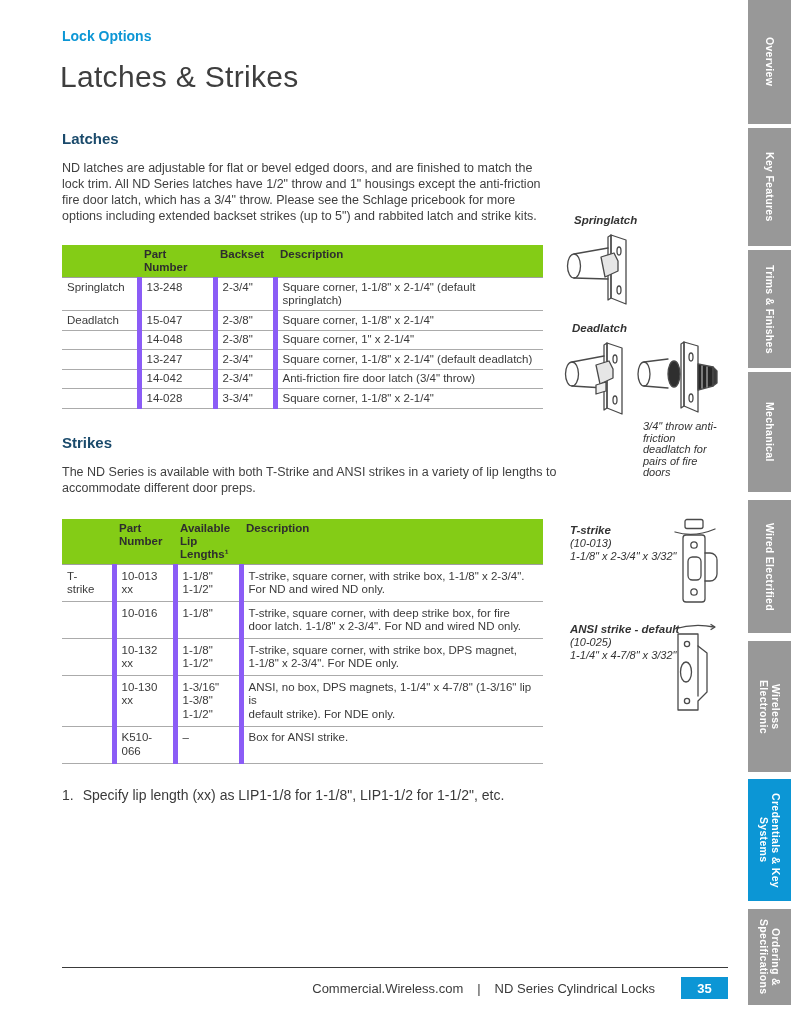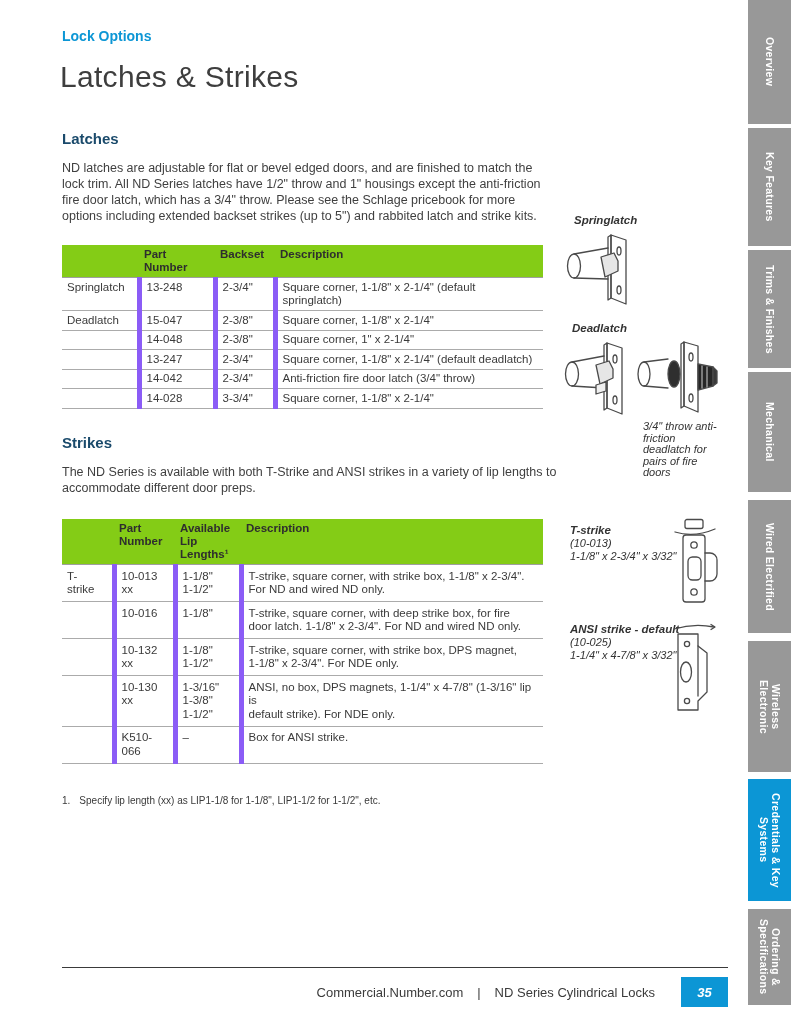--- a/index.html
+++ b/index.html
@@ -25,41 +25,41 @@
   td{vertical-align:top;padding:3px 8px 3px 5px;border-bottom:1px solid #ababab;
      white-space:pre-line;line-height:13.5px;}
   td:not(:first-child){border-left:5px solid #8b5cf6;}
   .t1{position:absolute;left:62px;top:245px;width:481px;}
   .t1 th:nth-child(1){width:77px}.t1 th:nth-child(2){width:76px}.t1 th:nth-child(3){width:60px}
   .t1 td{padding-top:2.5px;padding-bottom:2.5px;}
   .t2{position:absolute;left:62px;top:519px;width:481px;}
   .t2 th:nth-child(1){width:52px}.t2 th:nth-child(2){width:61px}.t2 th:nth-child(3){width:66px}
   .t2 td{padding-top:4.5px;padding-bottom:4.5px;}
 
-  .footnote{position:absolute;left:62px;top:787px;font-size:10px;color:#3a3a3a;margin-top:8px;}
+  .footnote{position:absolute;left:62px;top:787px;font-size:14px;color:#3a3a3a;}
   .footnote .marker{margin-right:9px;}
 
   .fig-label{position:absolute;font-size:11.5px;font-weight:bold;font-style:italic;color:#333;}
   .fig-caption{position:absolute;font-size:11px;font-style:italic;line-height:11.5px;color:#333;}
   .fig{position:absolute;}
   .fig svg{display:block;}
   .strike-block{position:absolute;font-size:11px;font-style:italic;line-height:13px;color:#333;width:112px;}
   .strike-block .sb-title{font-weight:bold;font-size:11.5px;}
 
   .tab{position:absolute;right:0;width:43px;background:var(--tab-gray);color:#fff;
        font-weight:bold;font-size:10.5px;line-height:12px;letter-spacing:.3px;
        display:flex;align-items:center;justify-content:center;
        writing-mode:vertical-rl;text-align:center;white-space:pre-line;}
   .tab.active{background:var(--accent);}
 
   .footer-rule{position:absolute;left:62px;top:967px;width:666px;height:1px;background:#3a3a3a;}
   .footer{position:absolute;left:62px;top:977px;width:666px;display:flex;align-items:center;justify-content:flex-end;font-size:13px;color:#3b3b3b;}
   .footer .sep{margin:0 14px;color:#3b3b3b;}
-  .page-num{margin-left:26px;width:47px;height:30px;background:var(--accent);color:#fff;
-            font-size:13px;font-weight:bold;display:flex;align-items:center;justify-content:center;font-style:italic;}
+  .page-num{margin-left:26px;width:47px;height:22px;background:var(--accent);color:#fff;
+            font-size:13px;font-weight:bold;display:flex;align-items:center;justify-content:center;}
 
   .lineart{stroke:var(--line);fill:none;stroke-width:1.3;stroke-linejoin:round;stroke-linecap:round;}
 </style>
 </head>
 <body>
 
 <div class="page">
 
   <div class="eyebrow">Lock Options</div>
   <h1 class="doc-title">Latches &amp; Strikes</h1>
@@ -271,19 +271,19 @@
   <div class="tab" style="top:500px;height:133px;">Wired Electrified</div>
   <div class="tab" style="top:641px;height:131px;">Wireless
 Electronic</div>
   <div class="tab active" style="top:779px;height:122px;">Credentials &amp; Key
 Systems</div>
   <div class="tab" style="top:909px;height:96px;">Ordering &amp;
 Specifications</div>
 
   <div class="footer-rule"></div>
   <div class="footer">
-    <span>Commercial.Number.com</span>
+    <span>Commercial.Wireless.com</span>
     <span class="sep">|</span>
     <span>ND Series Cylindrical Locks</span>
     <span class="page-num">35</span>
   </div>
 
 </div>
 
 </body></html>

